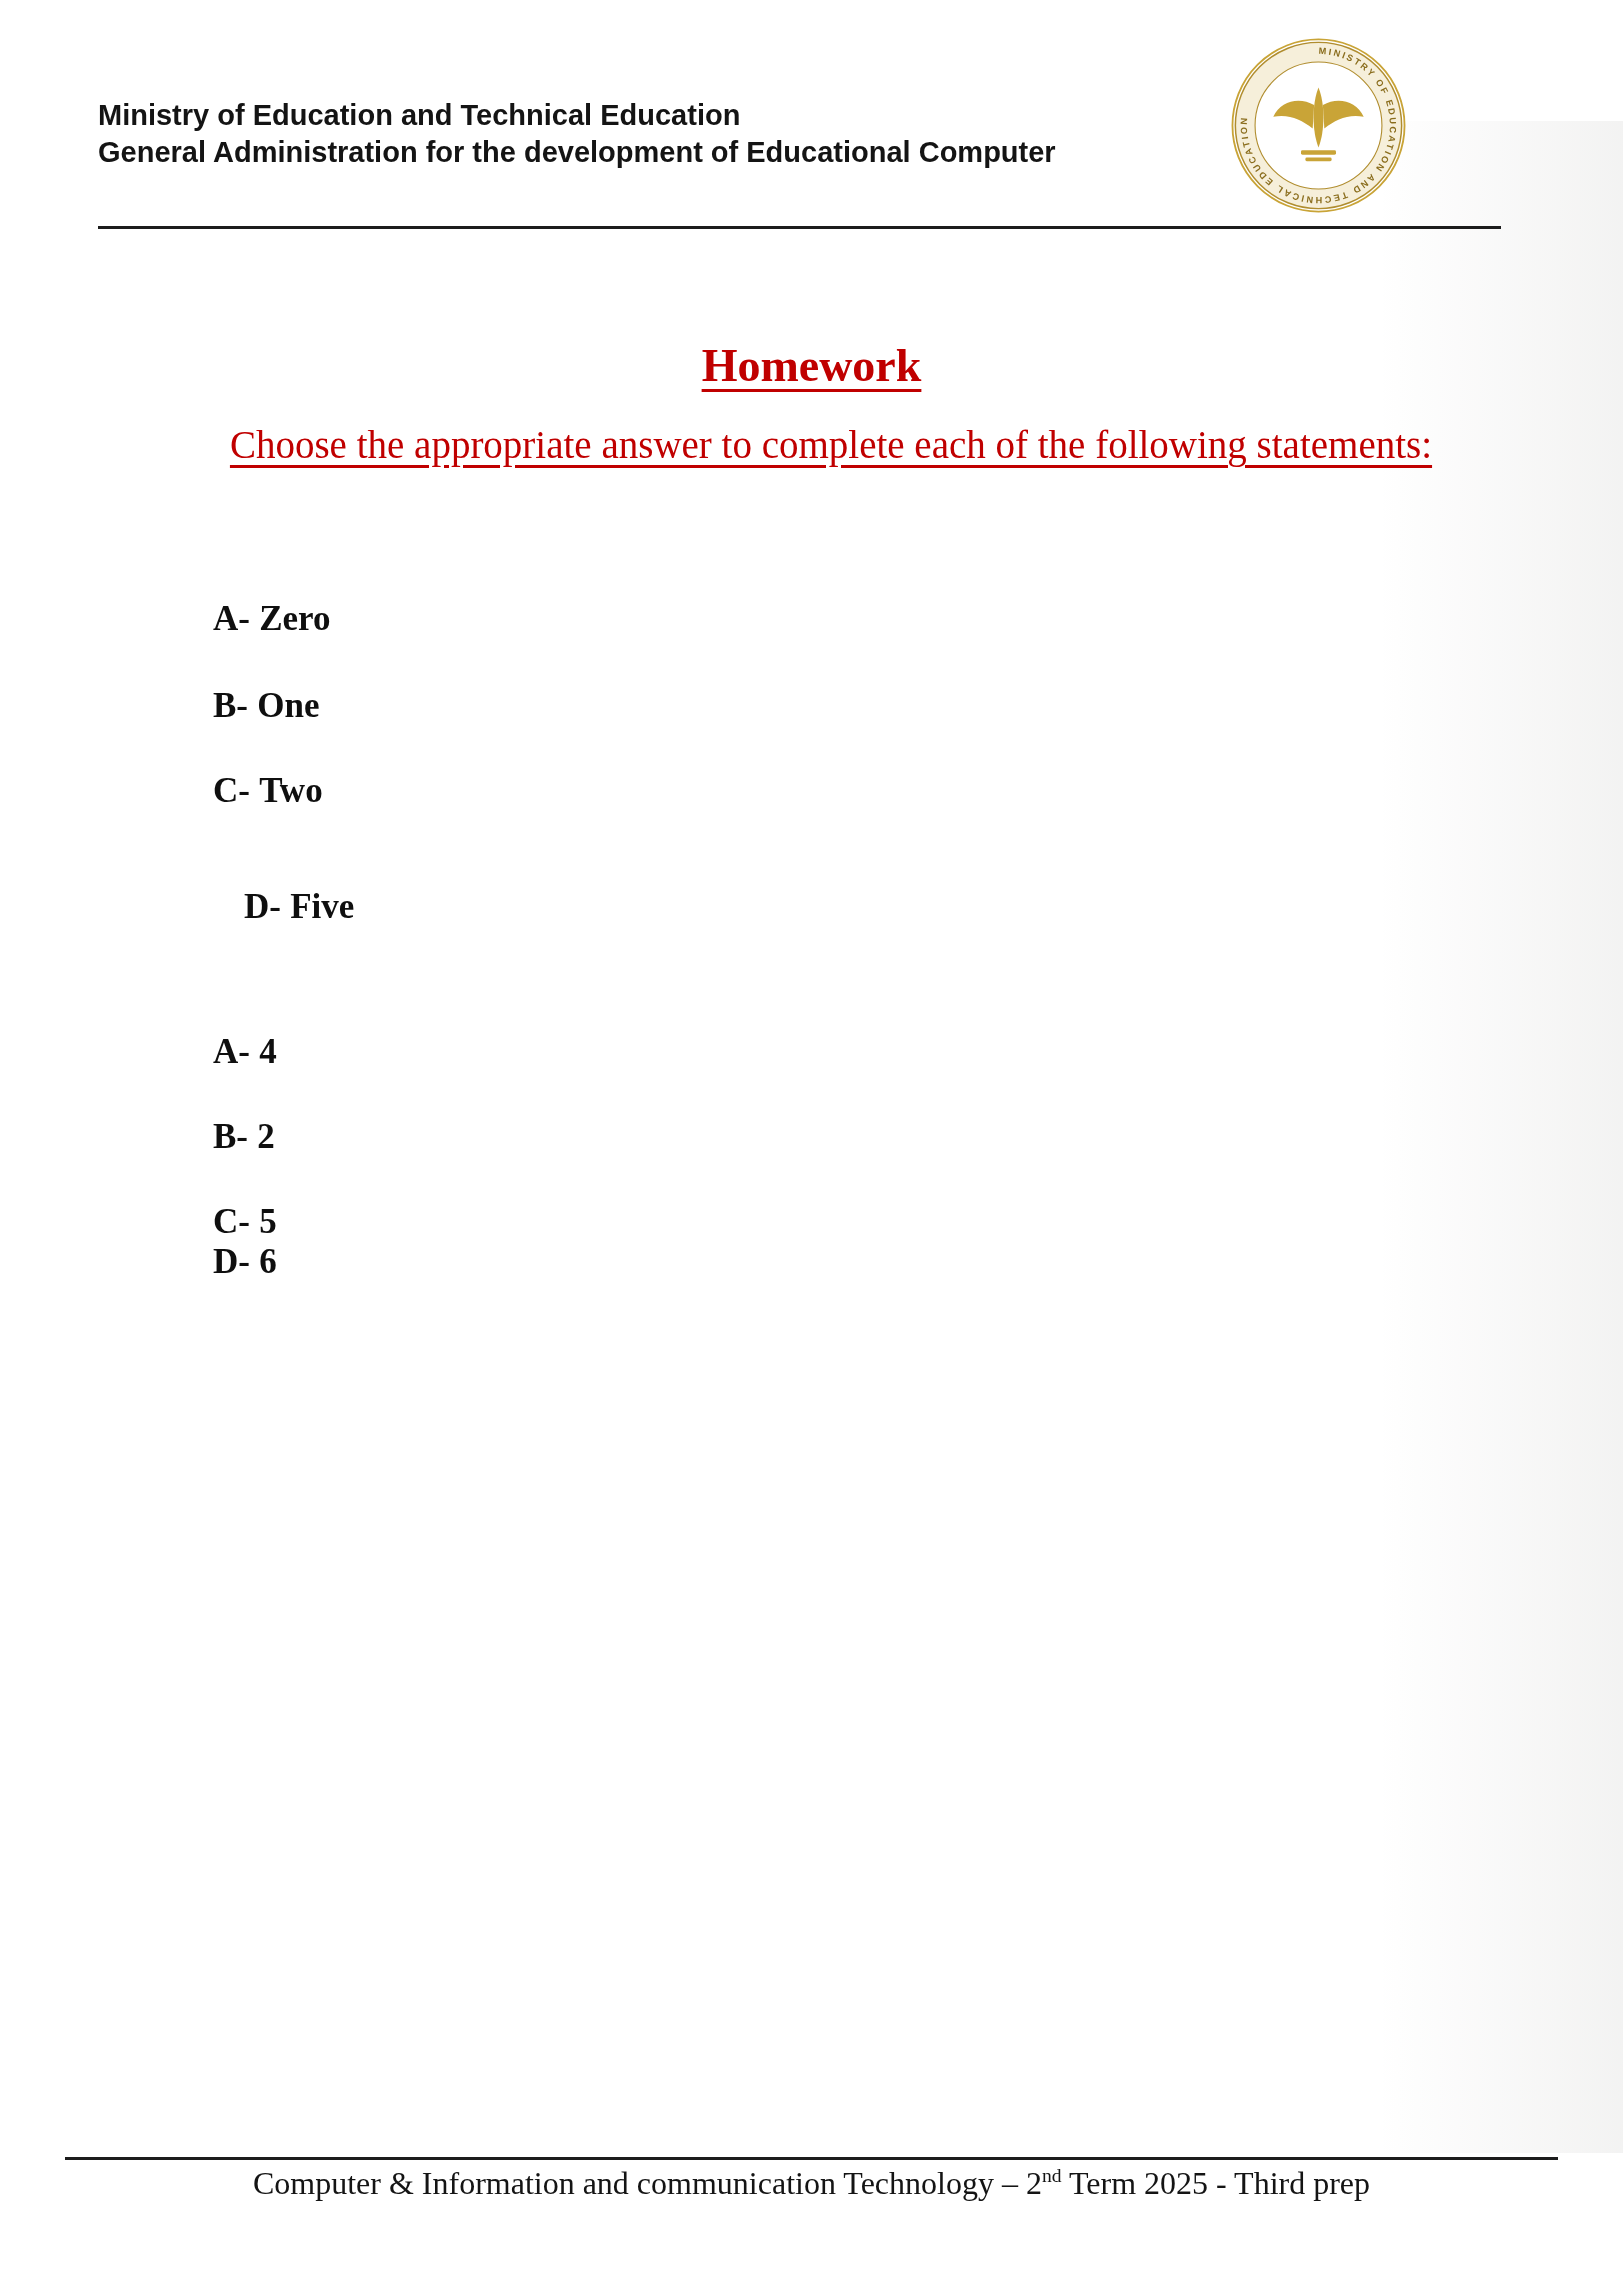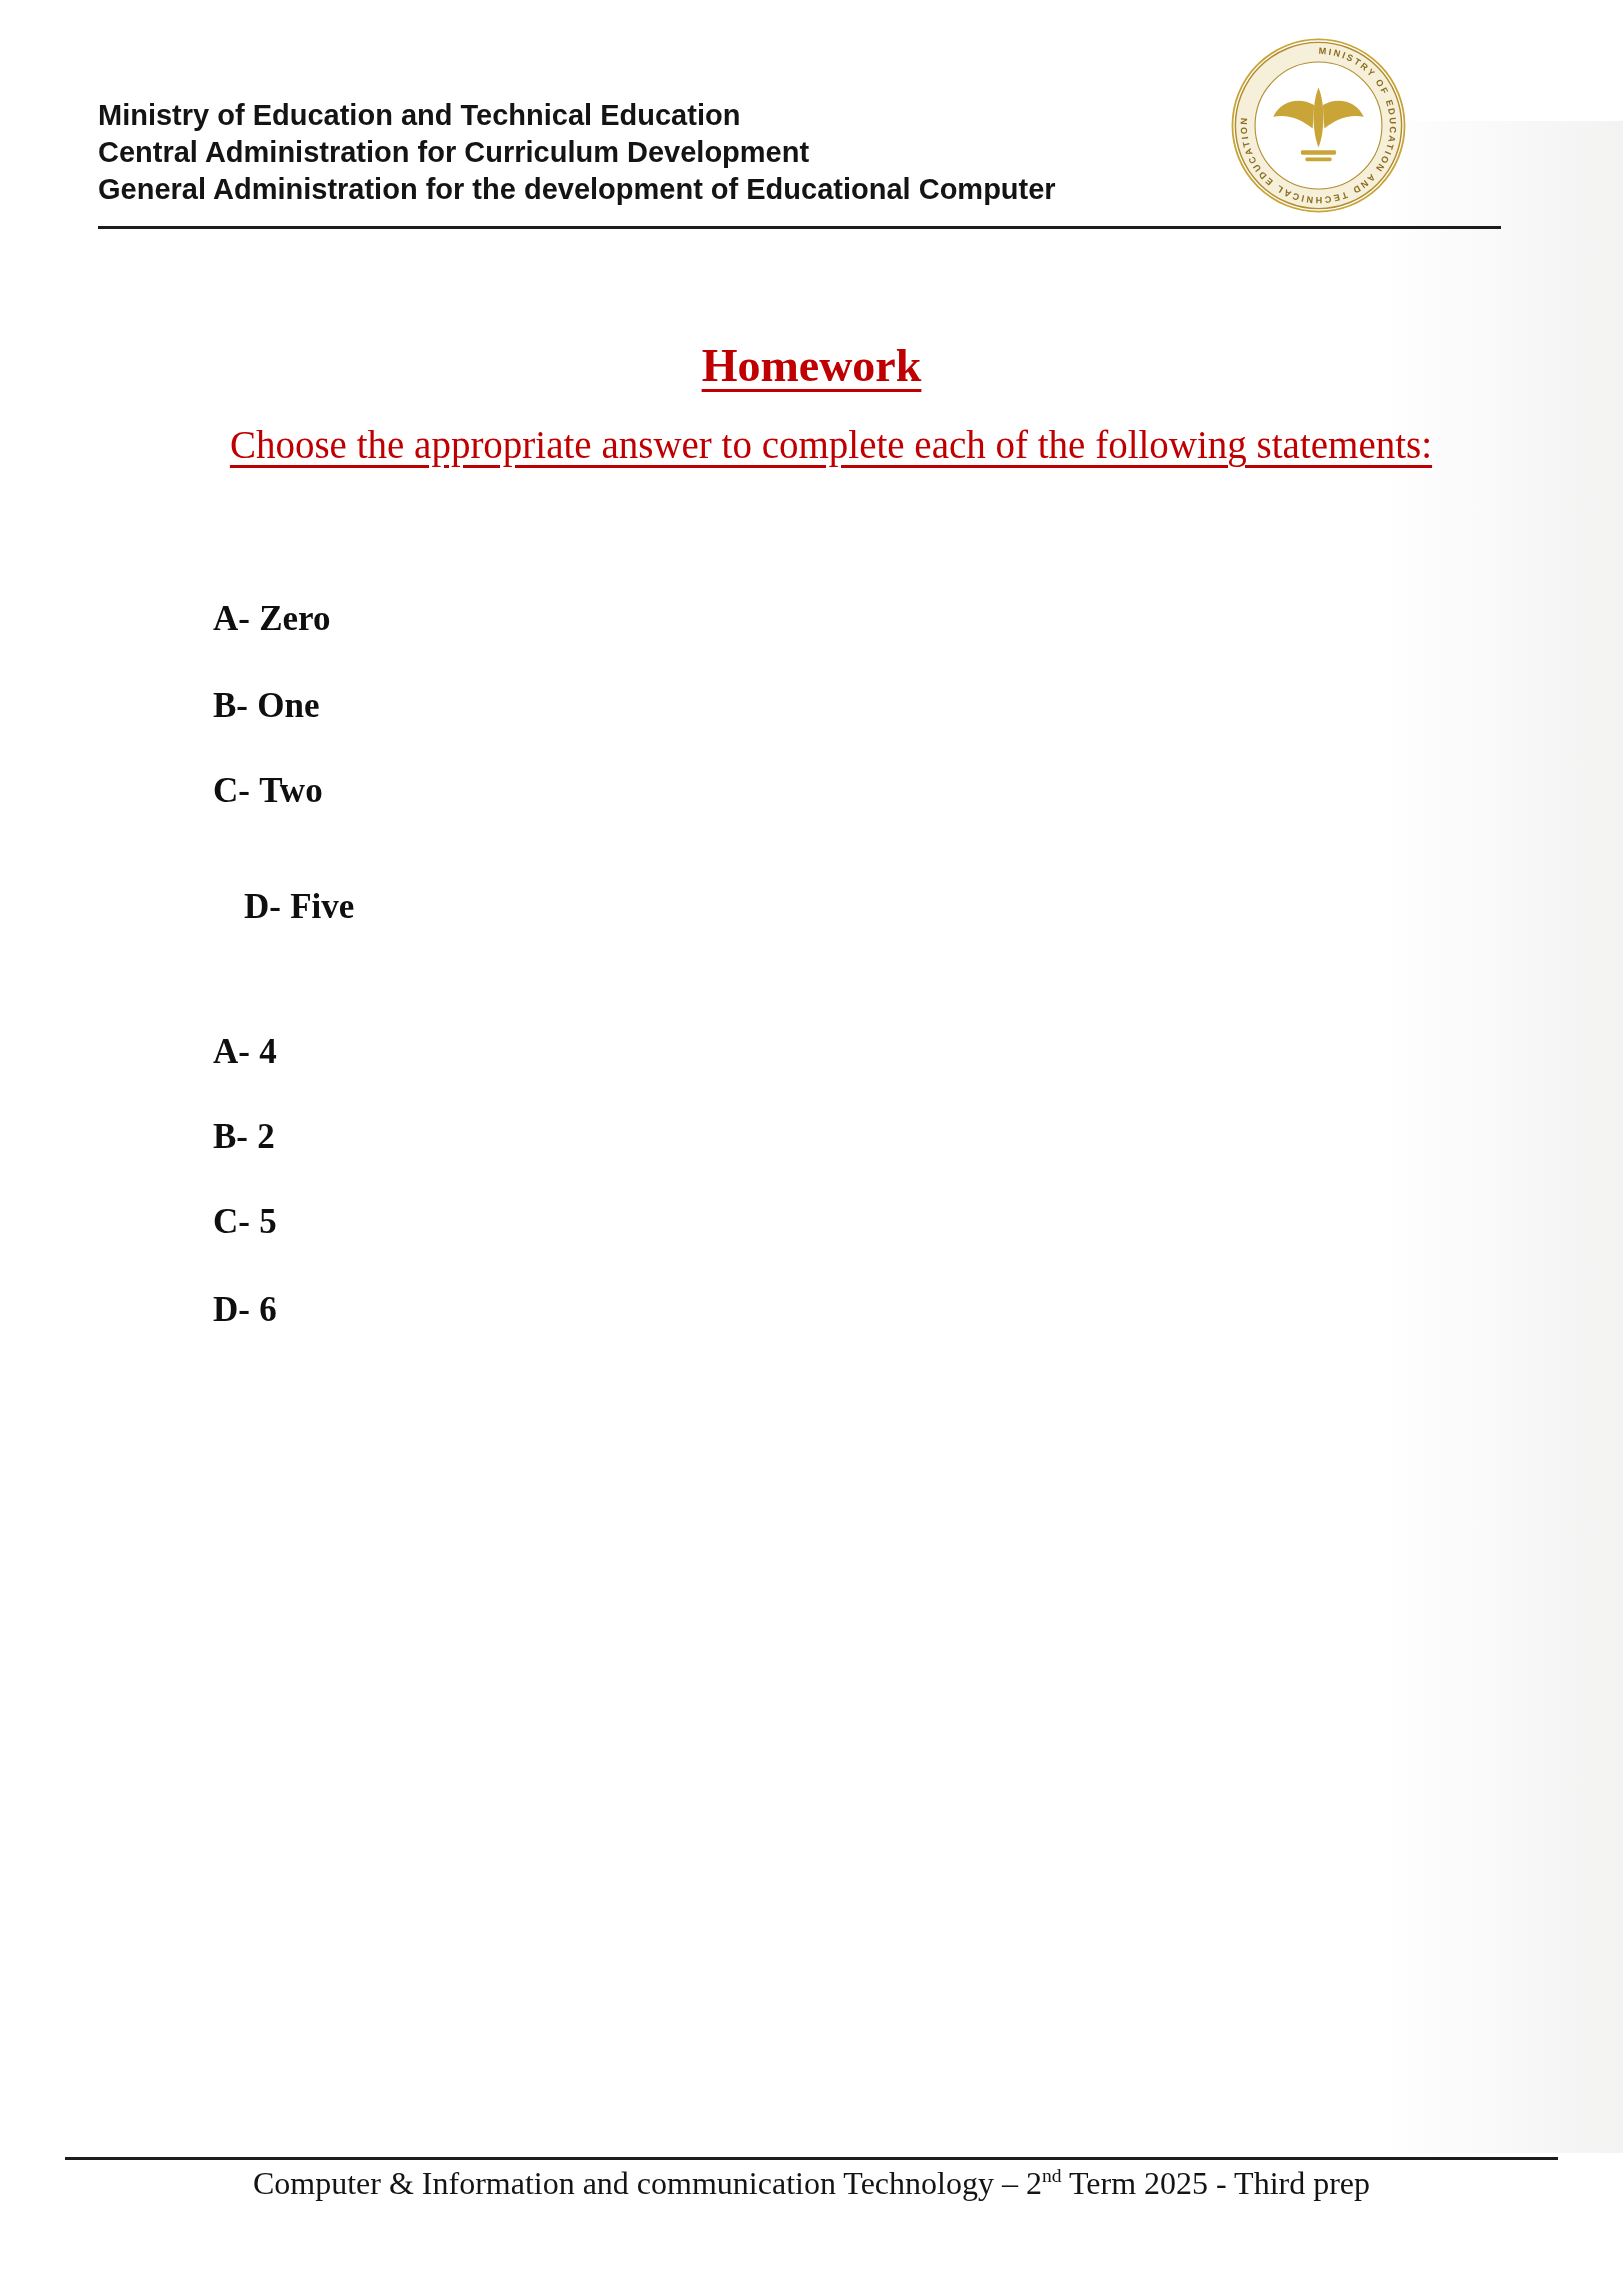--- a/index.html
+++ b/index.html
@@ -67,32 +67,31 @@
   .footer sup { font-size:19.6px; }
   .q1 { top:515px; }
   .q1-a { top:599px; }
   .q1-b { top:686px; }
   .q1-c { top:771px; }
   .q1-d { top:887px;margin-left:31px; }
   .q2 { top:944px; }
   .q2-a { top:1032px; }
   .q2-b { top:1117px; }
   .q2-c { top:1202px; }
-  .q2-d { top:1290px; }
+  .q2-d { top:1242px; }
 </style>
 </head>
 <body>
 
 <div class="page">
 
   <div class="scan-shade"></div>
 
   <div class="header">
     <div>Ministry of Education and Technical Education</div>
-    <div>Central Administration for Curriculum Development</div>
     <div>General Administration for the development of Educational Computer</div>
   </div>
 
   <div class="seal">
     <svg viewBox="0 0 240 240" width="175" height="175">
       <circle cx="120" cy="120" r="118" fill="#ffffff" stroke="#c9a437" stroke-width="2.5"></circle>
       <circle cx="120" cy="120" r="101" fill="none" stroke="#f6efda" stroke-width="28"></circle>
       <circle cx="120" cy="120" r="114" fill="none" stroke="#b08d2f" stroke-width="2"></circle>
       <circle cx="120" cy="120" r="87" fill="none" stroke="#b08d2f" stroke-width="1.5"></circle>
       <defs>

